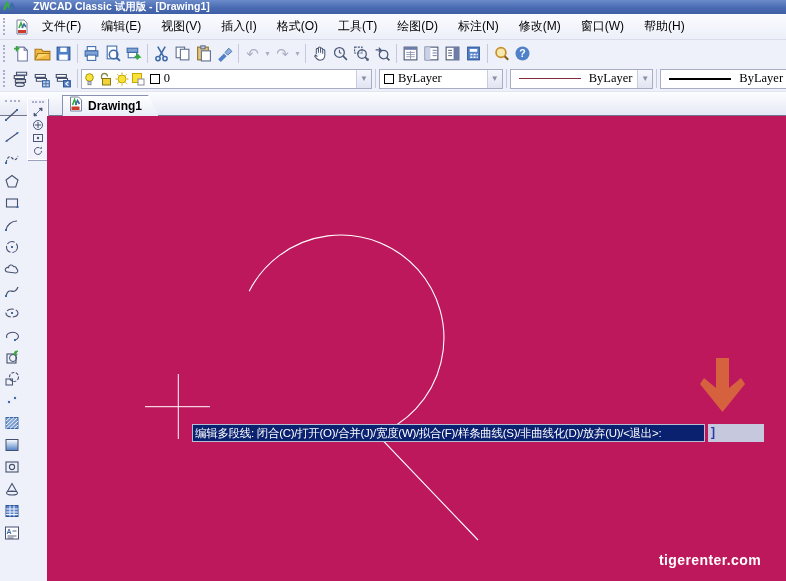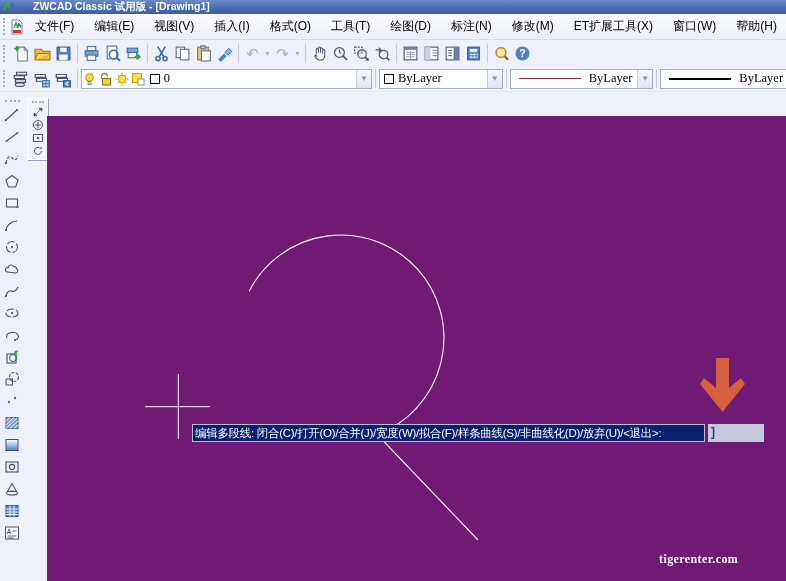--- a/index.html
+++ b/index.html
@@ -63,31 +63,31 @@
   .dbi { width:19px; height:17px; display:flex; align-items:center; justify-content:center;
     margin-bottom:5px; }
   
   #minibar { position:absolute; left:27px; top:-18px; width:21px; height:62px;
     background:#F1F2FB; border:1px solid #FFFFFF; box-shadow:1px 1px 0 #9BA0BE;
     display:flex; flex-direction:column; align-items:center; padding-top:2px; }
   #minibar .hgrip { width:12px; height:3px; border-top:2px dotted #A9AECB; margin-bottom:1px; }
   .mbi { width:15px; height:13px; display:flex; align-items:center; justify-content:center; }
 
   
-  #canvas { left:47px; top:116px; width:739px; height:465px; background:#701a75; position:absolute; }
+  #canvas { left:47px; top:116px; width:739px; height:465px; background:#be185d; position:absolute; }
   #prompt-box { position:absolute; left:145px; top:308px; width:513px; height:18px;
     background:#0A2170; border:1px solid #B9BDD2; color:#FFFFFF;
     font-size:11.5px; line-height:16px; white-space:nowrap; overflow:hidden;
     padding:0 2px; letter-spacing:-0.3px; }
   #prompt-input { position:absolute; left:661px; top:308px; width:56px; height:18px;
     background:#C6C8DE; color:#2838A8; font-size:12px; line-height:16px;
     font-weight:bold; padding-left:3px; }
   #watermark { position:absolute; left:612px; top:436px; width:127px;
-    color:#FFFFFF; font-family:Liberation Serif, serif;
-    font-size:12px; font-weight:bold; letter-spacing:0.4px; }
+    color:#FFFFFF; font-family:Liberation Sans, sans-serif;
+    font-size:14px; font-weight:bold; letter-spacing:0.4px; }
 </style>
 </head>
 <body>
 
 <div id="stage">
 
   <div id="titlebar" class="abs">
     <span>
       <svg width="14" height="11" viewBox="0 0 14 11">
         <polyline points="1,9 4,2 7,9" fill="none" stroke="#34B13C" stroke-width="2"></polyline>
@@ -109,21 +109,20 @@
     </span>
     <span class="menu-item">文件(F)</span>
     <span class="menu-item">编辑(E)</span>
     <span class="menu-item">视图(V)</span>
     <span class="menu-item">插入(I)</span>
     <span class="menu-item">格式(O)</span>
     <span class="menu-item">工具(T)</span>
     <span class="menu-item">绘图(D)</span>
     <span class="menu-item">标注(N)</span>
     <span class="menu-item">修改(M)</span>
-    <span class="menu-item">ET扩展工具(X)</span>
     <span class="menu-item">窗口(W)</span>
     <span class="menu-item">帮助(H)</span>
   </div>
 
   <div id="toolbar1" class="toolbar-row abs">
     <span class="grip"></span>
     <span class="tbi">
       <svg width="17" height="17" viewBox="0 0 16 16">
           <path d="M4.5 2h6l3 3v10h-9z" fill="#fff" stroke="#6A76A0"></path>
           <path d="M10.5 2v3h3" fill="none" stroke="#6A76A0"></path>
@@ -347,20 +346,33 @@
       <span>ByLayer</span>
       <span class="btn">▼</span>
     </div>
     <span class="sep"></span>
     <div class="combo" style="width:126px;border-right:none;">
       <span class="ltline" style="background:#000;height:2px;"></span>
       <span>ByLayer</span>
     </div>
   </div>
 
+  <div id="tabstrip" class="abs">
+    <div id="doc-tab">
+      <span>
+        <svg width="16" height="16" viewBox="0 0 16 16">
+          <path d="M2.5 1h8l3 3v11h-11z" fill="#fff" stroke="#7A80A0"></path>
+          <polyline points="4.5,9 6.5,3.5 8.5,9" fill="none" stroke="#34B13C" stroke-width="1.6"></polyline>
+          <polyline points="7.5,9 9.5,4.5 11.5,8" fill="none" stroke="#3C6AA8" stroke-width="1.6"></polyline>
+          <rect x="3.5" y="10.5" width="8" height="3.5" fill="#CB3B2E"></rect>
+        </svg>
+      </span>
+      <span class="lbl">Drawing1</span>
+    </div>
+  </div>
 
   <div id="leftpanel" class="abs">
     <div id="drawbar">
       <span class="hgrip"></span>
       <span class="dbi">
         <svg width="16" height="16" viewBox="0 0 16 16">
             <line x1="2" y1="13" x2="13" y2="3" stroke="#44506E" stroke-width="1.2"></line>
             <rect x="1" y="12" width="2" height="2" fill="#3C6AA8"></rect>
             <rect x="12" y="2" width="2" height="2" fill="#3C6AA8"></rect>
           </svg>

